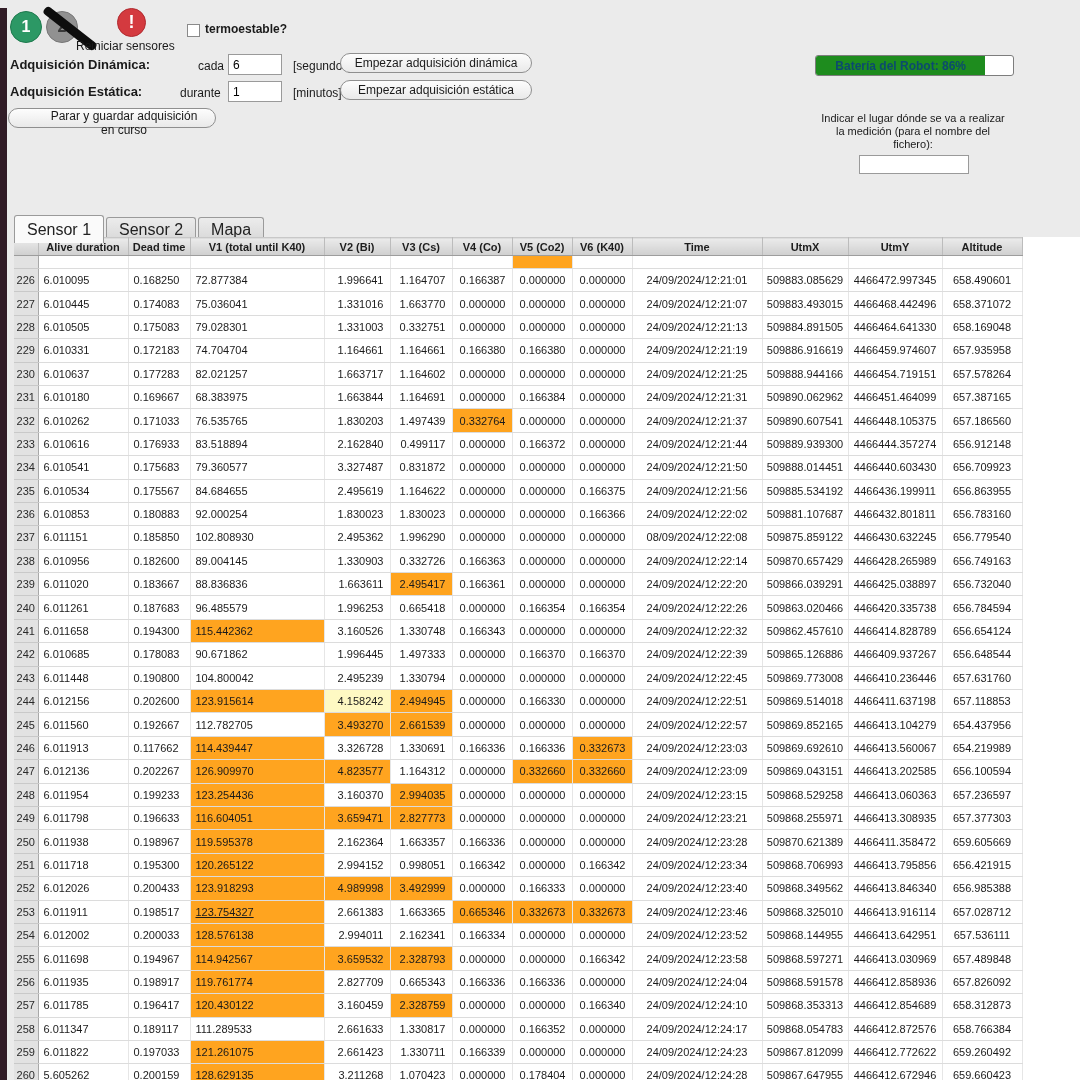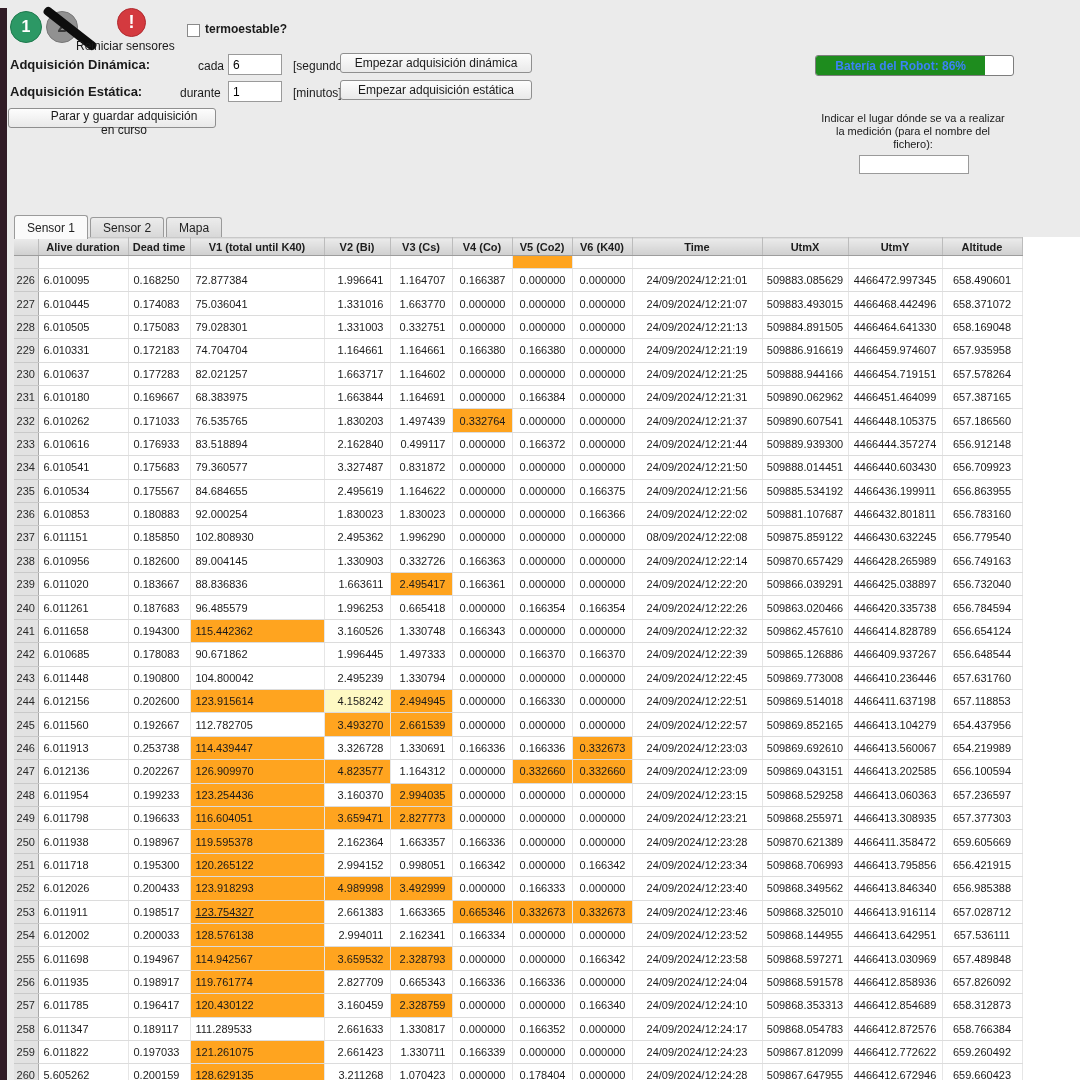--- a/index.html
+++ b/index.html
@@ -21,36 +21,36 @@
   .reset-label { position:absolute; left:76px; top:39px; font-size:12px; }
 
   .chk { position:absolute; left:187px; top:24px; width:13px; height:13px; background:#fff; border:1px solid #8a8a8a; }
   .chk-label { position:absolute; left:205px; top:22px; font-size:12px; font-weight:bold; }
 
   .row-label { position:absolute; font-size:13px; font-weight:bold; }
   .plain { position:absolute; font-size:12px; }
   .tbox { position:absolute; background:#fff; border:1px solid #9a9a9a; font-size:12px; padding:1px 4px; font-family:inherit; }
   .btn {
     position:absolute; height:20px; font-size:12px; color:#1a1a1a;
-    background:linear-gradient(#fdfdfd,#e9e9e9); border:1px solid #8f8f8f; border-radius:3px;
+    background:linear-gradient(#fdfdfd,#e9e9e9); border:1px solid #8f8f8f; border-radius:10px;
     padding:0 10px; font-family:inherit; cursor:default;
   }
 
   
   .battery { position:absolute; left:815px; top:55px; width:199px; height:21px; border:1px solid #7d7d7d; border-radius:3px; background:#fff; overflow:hidden; }
   .battery-fill { height:100%; width:86%; }
   .battery-label { position:absolute; left:0; top:3px; width:86%; text-align:center; font-size:12px; font-weight:bold; }
 
   .prompt { position:absolute; left:793px; top:112px; width:240px; text-align:center; font-size:11px; line-height:13px; }
   .loc-input { left:859px; top:155px; width:110px; height:19px; }
 
   
   .tabs { position:absolute; left:14px; top:215px; display:flex; align-items:flex-end; }
   .tab {
-    font-size:12px; padding:3px 12px 4px 12px; border:1px solid #9a9a9a; border-bottom:none;
+    font-size:16px; padding:3px 12px 4px 12px; border:1px solid #9a9a9a; border-bottom:none;
     background:linear-gradient(#ececec,#d6d6d6); margin-right:2px; border-radius:3px 3px 0 0; color:#222;
   }
   .tab.active { background:#fafafa; padding-top:5px; position:relative; z-index:2; }
 
   
   .table-wrap { position:absolute; left:14px; top:237px; width:1066px; height:1042px; background:#fff; overflow:hidden; }
   table { border-collapse:collapse; table-layout:fixed; }
   th {
     height:18px; font-size:11px; font-weight:bold; color:#1d1d1d;
     background:linear-gradient(#ebebeb,#cfcfcf);
@@ -93,21 +93,21 @@
 <div class="row-label" style="left:10px; top:84px;">Adquisición Estática:</div>
 <div class="plain" style="left:180px; top:86px;">durante</div>
 <input class="tbox" style="left: 228px; top: 81px; width: 54px; height: 21px;" value="1">
 <div class="plain" style="left:293px; top:86px;">[minutos]</div>
 <button class="btn" style="left:340px; top:80px; width:192px;">Empezar adquisición estática</button>
 
 <button class="btn" style="left:8px; top:108px; width:208px;padding-left:34px;">Parar y guardar adquisición en curso</button>
 
 <div class="battery">
   <div class="battery-fill" id="battery-fill" style="width: 86%; background: rgb(30, 140, 30);"></div>
-  <div class="battery-label" id="battery-label" style="color: #3b82f6;">Batería del Robot: 86%</div>
+  <div class="battery-label" id="battery-label" style="color: #0c4a6e;">Batería del Robot: 86%</div>
 </div>
 
 <div class="prompt" id="prompt-block">
     <div>Indicar el lugar dónde se va a realizar</div>
     <div>la medición (para el nombre del</div>
     <div>fichero):</div>
   </div>
 <input class="tbox loc-input" value="" style="">
 
 <div class="tabs" id="tabs">
@@ -514,21 +514,21 @@
           <td class="a-r">0.000000</td>
           <td class="a-r">0.000000</td>
           <td class="a-c">24/09/2024/12:22:57</td>
           <td class="a-c">509869.852165</td>
           <td class="a-c">4466413.104279</td>
           <td class="a-c">654.437956</td>
         </tr>
         <tr>
           <td class="a-c rownum">246</td>
           <td class="a-l">6.011913</td>
-          <td class="a-l">0.253738</td>
+          <td class="a-l">0.117662</td>
           <td class="a-l hl" style="background: rgb(255, 164, 31);">114.439447</td>
           <td class="a-r">3.326728</td>
           <td class="a-r">1.330691</td>
           <td class="a-r">0.166336</td>
           <td class="a-r">0.166336</td>
           <td class="a-r hl" style="background: rgb(255, 164, 31);">0.332673</td>
           <td class="a-c">24/09/2024/12:23:03</td>
           <td class="a-c">509869.692610</td>
           <td class="a-c">4466413.560067</td>
           <td class="a-c">654.219989</td>

